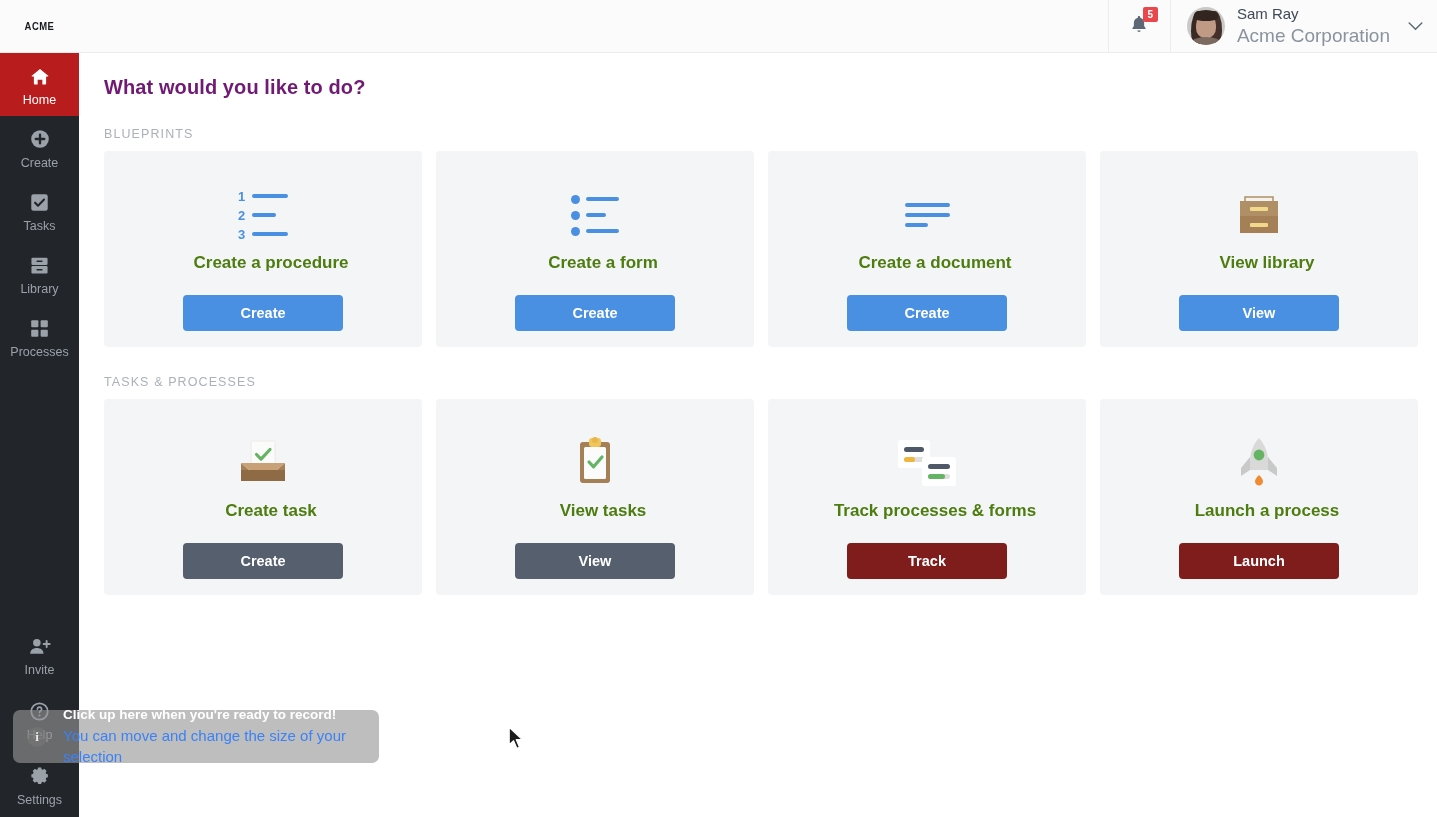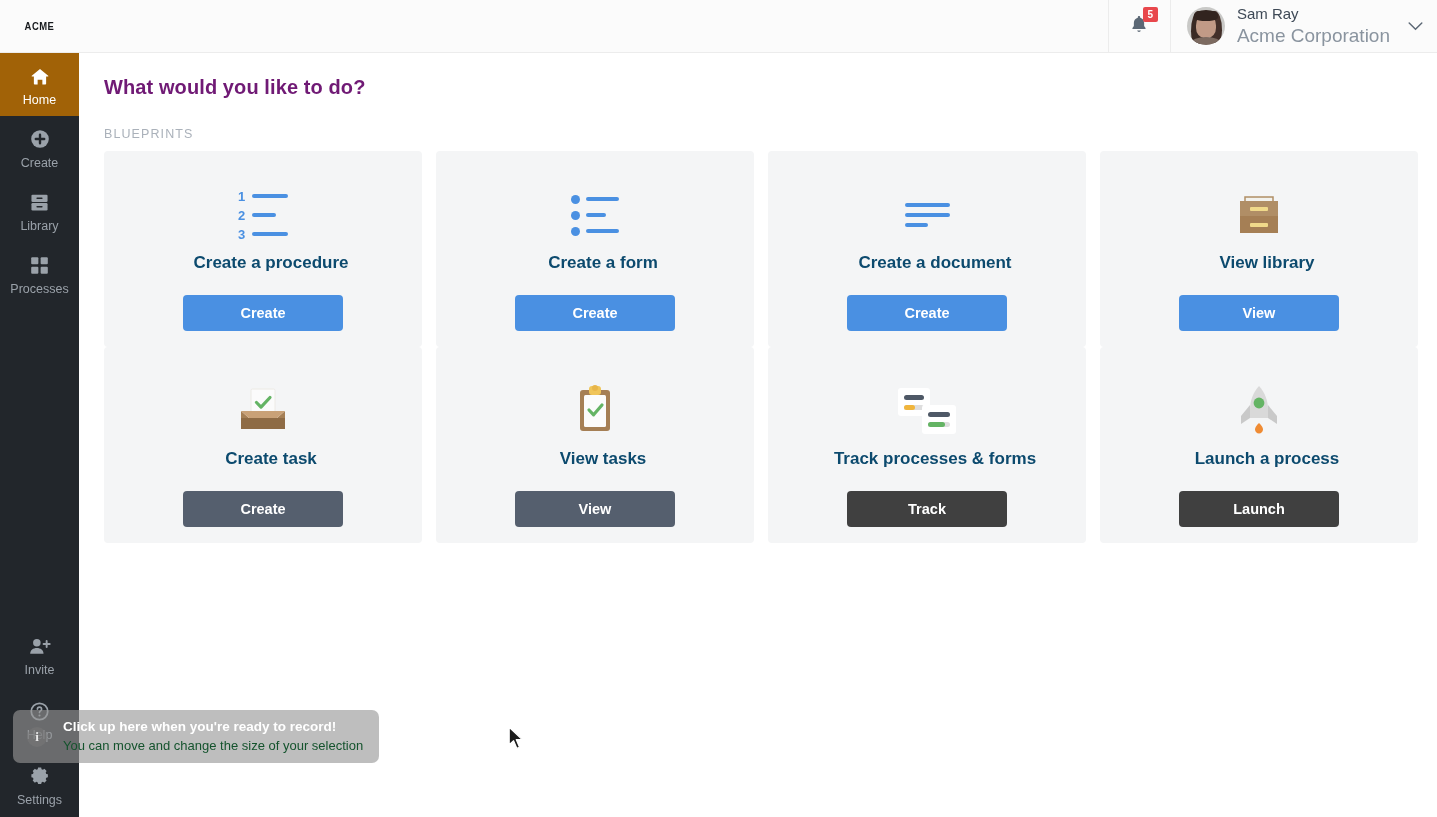--- a/index.html
+++ b/index.html
@@ -95,21 +95,21 @@
     background: #22262b;
     z-index: 20;
     padding-top: 53px;
   }
   .nav-item {
     width: 79px; padding: 11px 0 9px;
     display: flex; flex-direction: column; align-items: center;
     color: #9aa1a9; cursor: pointer;
     user-select: none;
   }
-  .nav-item.active { background: #a16207; color: #ffffff; }
+  .nav-item.active { background: #b91c1c; color: #ffffff; }
   .nav-item .ico { height: 24px; display: flex; align-items: center; justify-content: center; }
   .nav-item .lbl { font-size: 12.5px; margin-top: 5px; }
   .nav-bottom {
     position: absolute; bottom: 0; left: 0; width: 79px;
   }
   .nav-bottom .nav-item { padding: 12px 0 10px; }
 
   
   .main {
     position: absolute; top: 53px; left: 79px;
@@ -133,35 +133,35 @@
     border-radius: 4px;
     display: flex; flex-direction: column;
     align-items: center;
     padding-top: 28px;
   }
   .card-icon {
     height: 72px; width: 100%;
     display: flex; align-items: center; justify-content: center;
   }
   .card-title {
-    font-size: 17px; font-weight: 700; color: #0c4a6e;
+    font-size: 17px; font-weight: 700; color: #4d7c0f;
     margin-top: 2px;
     margin-left: 16px;
   }
   .card-btn {
     margin-top: 22px;
     width: 160px; height: 36px;
     border: none; border-radius: 4px;
     color: #ffffff; font-size: 14.5px; font-weight: 700;
     font-family: "Liberation Sans", sans-serif;
     cursor: pointer;
   }
   .btn-blue  { background: #4a90e2; }
   .btn-slate { background: #555f6e; }
-  .btn-green { background: #404040; }
+  .btn-green { background: #7f1d1d; }
 
   
   .ico-num { display: flex; flex-direction: column; gap: 4px; }
   .ico-num .r { display: flex; align-items: center; gap: 5px; }
   .ico-num .n { font-size: 13px; font-weight: 700; color: #4a90e2; width: 9px; }
   .ico-num .bar { height: 4px; background: #4a90e2; border-radius: 2px; }
 
   .ico-bul { display: flex; flex-direction: column; gap: 7px; }
   .ico-bul .r { display: flex; align-items: center; gap: 6px; }
   .ico-bul .dot { width: 9px; height: 9px; border-radius: 50%; background: #4a90e2; }
@@ -183,21 +183,21 @@
   .tooltip .i-circle {
     width: 20px; height: 20px; border-radius: 50%;
     background: rgba(120,120,120,0.55);
     color: #e9e9e9; font-size: 13px; font-weight: 700;
     font-family: "Liberation Serif", serif;
     display: flex; align-items: center; justify-content: center;
     flex: 0 0 auto;
   }
   .tooltip .t-text { margin-left: 16px; line-height: 1.45; }
   .tooltip .t-title { font-size: 13.5px; font-weight: 700; color: #ffffff; }
-  .tooltip .t-sub { font-size: 13px; color: #14532d; }
+  .tooltip .t-sub { font-size: 15px; color: #3b82f6; }
 
   
   .cursor { position: absolute; left: 508px; top: 726px; z-index: 50; }
 </style>
 </head>
 <body>
 
 <div class="header">
   <div class="logo">ACME</div>
   <div class="header-right">
@@ -245,20 +245,29 @@
   <div class="nav-item">
     <span class="ico">
       <svg width="22" height="22" viewBox="0 0 24 24">
           <circle cx="12" cy="12" r="9.6" fill="#9aa1a9"></circle>
           <path d="M12 7.4v9.2M7.4 12h9.2" stroke="#22262b" stroke-width="2.6" stroke-linecap="round"></path>
         </svg>
     </span>
     <span class="lbl">Create</span>
   </div>
 
+  <div class="nav-item">
+    <span class="ico">
+      <svg width="21" height="21" viewBox="0 0 24 24">
+          <rect x="2.6" y="2.6" width="18.8" height="18.8" rx="2.6" fill="#9aa1a9"></rect>
+          <path d="M7 12.2l3.3 3.4L17.2 8.6" stroke="#22262b" stroke-width="2.4" fill="none" stroke-linecap="round" stroke-linejoin="round"></path>
+        </svg>
+    </span>
+    <span class="lbl">Tasks</span>
+  </div>
 
   <div class="nav-item">
     <span class="ico">
       <svg width="21" height="21" viewBox="0 0 24 24">
           <rect x="2.8" y="3" width="18.4" height="8.3" rx="1.4" fill="#9aa1a9"></rect>
           <rect x="8.4" y="6.2" width="7.2" height="1.9" rx=".9" fill="#22262b"></rect>
           <rect x="2.8" y="12.7" width="18.4" height="8.3" rx="1.4" fill="#9aa1a9"></rect>
           <rect x="8.4" y="15.9" width="7.2" height="1.9" rx=".9" fill="#22262b"></rect>
         </svg>
     </span>
@@ -379,20 +388,21 @@
           <rect x="19" y="18" width="18" height="4" rx="1" fill="#f0d98a"></rect>
           <rect x="9" y="28" width="38" height="16" fill="#a57f55"></rect>
           <rect x="19" y="34" width="18" height="4" rx="1" fill="#f0d98a"></rect>
         </svg>
       </div>
       <div class="card-title">View library</div>
       <button class="card-btn btn-blue">View</button>
     </div>
   </div>
 
+  <div class="section-label">TASKS &amp; PROCESSES</div>
   <div class="card-row">
 
     <div class="card">
       <div class="card-icon">
         <svg width="58" height="54" viewBox="0 0 58 54">
           <rect x="17" y="5" width="24" height="27" rx="1.5" fill="#fbfbfb" stroke="#eceae5"></rect>
           <path d="M22.5 18.5l4.5 4.6 9-9.6" stroke="#64b464" stroke-width="3.2" fill="none" stroke-linecap="round" stroke-linejoin="round"></path>
           <path d="M7 27l8 7h8v4h12v-4h8l8-7v18H7z" fill="#a57f55"></path>
           <path d="M7 27l8 7h8v4h12v-4h8l8-7" fill="#c9a177"></path>
           <path d="M7 34h44v11H7z" fill="#8e6b45"></path>

